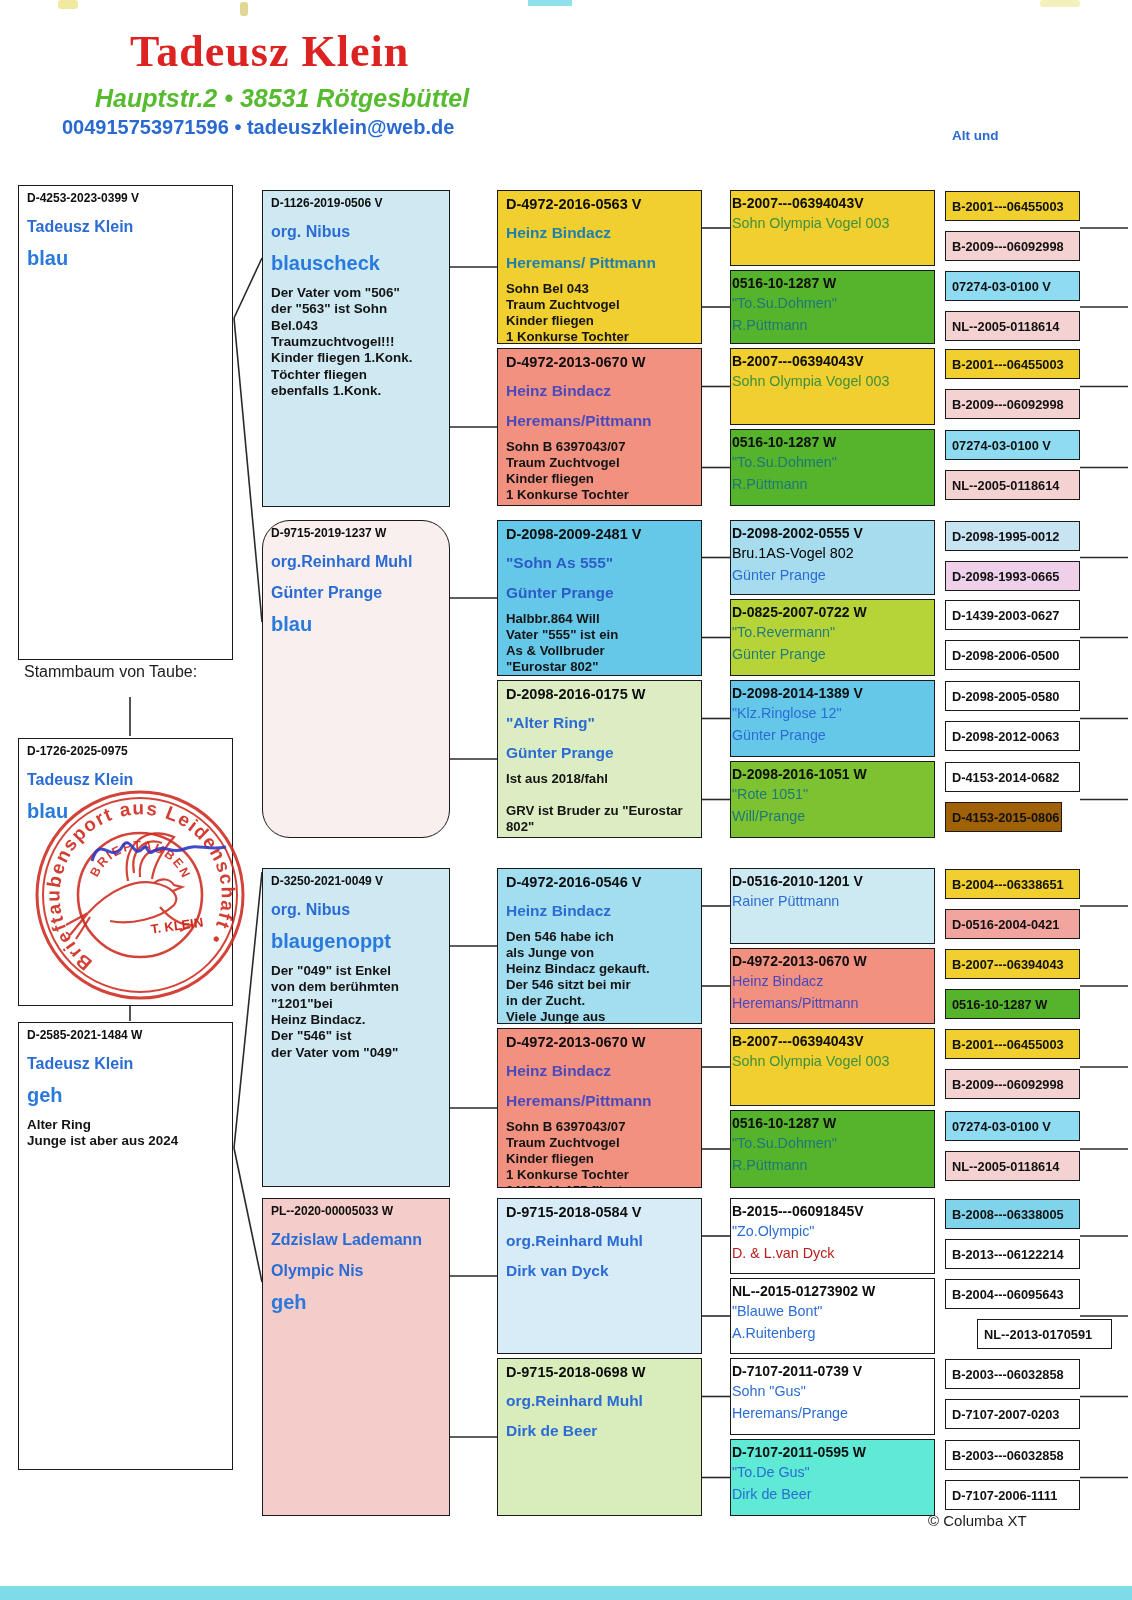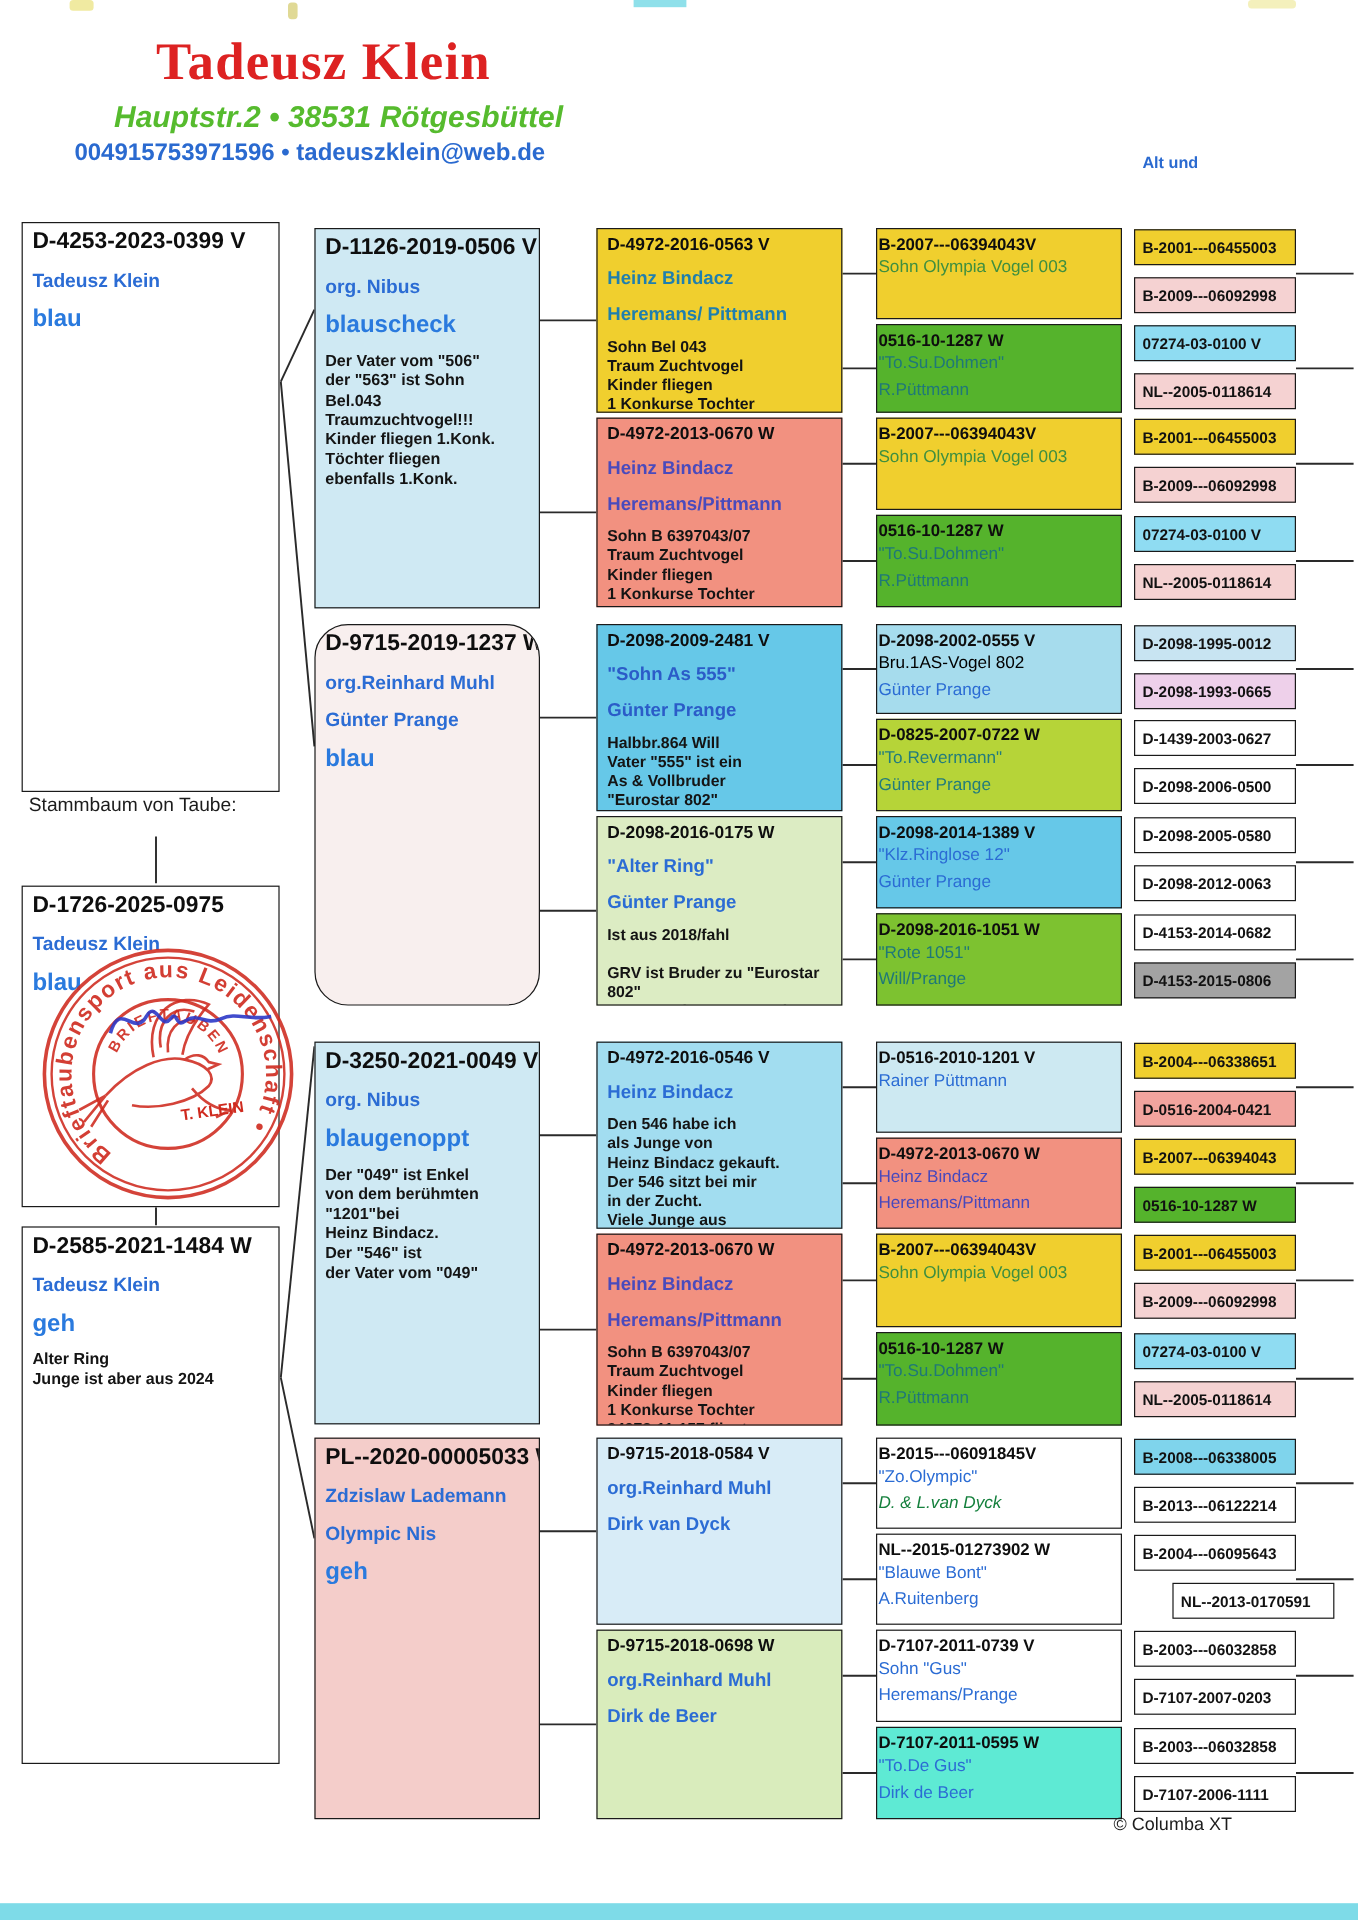--- a/index.html
+++ b/index.html
@@ -1,21 +1,21 @@
 <!DOCTYPE html>
 <html><head>
 <meta charset="utf-8">
 <style>
   html,body{margin:0;padding:0;background:#ffffff;}
   .page{position:relative;width:1132px;height:1600px;background:#ffffff;overflow:hidden;
         font-family:"Liberation Sans", sans-serif;color:#111;}
   #connectors{position:absolute;left:0;top:0;z-index:0;}
   .pbox{position:absolute;box-sizing:border-box;border:1.7px solid #1a1a1a;overflow:hidden;
         padding:5px 8px;z-index:1;}
-  .ring{font-weight:700;color:#0e0e0e;font-size:19px;white-space:nowrap;}
+  .ring{font-weight:700;color:#0e0e0e;font-size:12px;white-space:nowrap;}
   .nm{color:#2b6cd4;font-weight:700;font-size:16px;margin-top:13px;white-space:nowrap;}
   .big{color:#2a7ade;font-weight:700;font-size:20px;margin-top:11px;white-space:nowrap;}
   .notes{margin-top:10px;font-size:13.4px;line-height:1.22;color:#141414;font-weight:700;}
   .note{min-height:16px;white-space:nowrap;}
   .g3 .ring{font-size:14.5px;}
   .g3 .nm{font-size:15.5px;margin-top:12px;}
   .g3 .notes{margin-top:9px;font-size:13.2px;}
   .g4{padding:4px 1px;}
   .g4 .ring{font-size:14px;}
   .l4{font-size:14.3px;font-weight:400;margin-top:3px;line-height:1.32;white-space:nowrap;}
@@ -289,21 +289,21 @@
         <div class="l4" style="color: rgb(63, 143, 63);">Sohn Olympia Vogel 003</div>
       </div>
       <div class="pbox g4" style="left: 730px; top: 1110px; width: 205px; height: 78px; background: rgb(85, 179, 44);">
         <div class="ring">0516-10-1287 W</div>
         <div class="l4" style="color: rgb(31, 120, 120);">"To.Su.Dohmen"</div>
         <div class="l4" style="color: rgb(31, 120, 120);">R.Püttmann</div>
       </div>
       <div class="pbox g4" style="left: 730px; top: 1198px; width: 205px; height: 76px; background: rgb(255, 255, 255);">
         <div class="ring">B-2015---06091845V</div>
         <div class="l4" style="color: rgb(43, 108, 212);">"Zo.Olympic"</div>
-        <div class="l4" style="color: #15803d; font-style: italic;">D. &amp; L.van Dyck</div>
+        <div class="l4" style="color: #b91c1c;">D. &amp; L.van Dyck</div>
       </div>
       <div class="pbox g4" style="left: 730px; top: 1278px; width: 205px; height: 76px; background: rgb(255, 255, 255);">
         <div class="ring">NL--2015-01273902 W</div>
         <div class="l4" style="color: rgb(43, 108, 212);">"Blauwe Bont"</div>
         <div class="l4" style="color: rgb(43, 108, 212);">A.Ruitenberg</div>
       </div>
       <div class="pbox g4" style="left: 730px; top: 1358px; width: 205px; height: 77px; background: rgb(255, 255, 255);">
         <div class="ring">D-7107-2011-0739 V</div>
         <div class="l4" style="color: rgb(43, 108, 212);">Sohn "Gus"</div>
         <div class="l4" style="color: rgb(43, 108, 212);">Heremans/Prange</div>
@@ -351,21 +351,21 @@
       </div>
       <div class="pbox g5" style="left: 945px; top: 681px; width: 135px; height: 30px; background: rgb(255, 255, 255);">
         <div class="ring5">D-2098-2005-0580</div>
       </div>
       <div class="pbox g5" style="left: 945px; top: 721px; width: 135px; height: 30px; background: rgb(255, 255, 255);">
         <div class="ring5">D-2098-2012-0063</div>
       </div>
       <div class="pbox g5" style="left: 945px; top: 762px; width: 135px; height: 30px; background: rgb(255, 255, 255);">
         <div class="ring5">D-4153-2014-0682</div>
       </div>
-      <div class="pbox g5" style="left: 945px; top: 802px; width: 135px; height: 30px; background: #a3a3a3;">
+      <div class="pbox g5" style="left: 945px; top: 802px; width: 117px; height: 30px; background: #a16207;">
         <div class="ring5">D-4153-2015-0806</div>
       </div>
       <div class="pbox g5" style="left: 945px; top: 869px; width: 135px; height: 30px; background: rgb(240, 207, 46);">
         <div class="ring5">B-2004---06338651</div>
       </div>
       <div class="pbox g5" style="left: 945px; top: 909px; width: 135px; height: 30px; background: rgb(242, 164, 158);">
         <div class="ring5">D-0516-2004-0421</div>
       </div>
       <div class="pbox g5" style="left: 945px; top: 949px; width: 135px; height: 30px; background: rgb(240, 207, 46);">
         <div class="ring5">B-2007---06394043</div>

